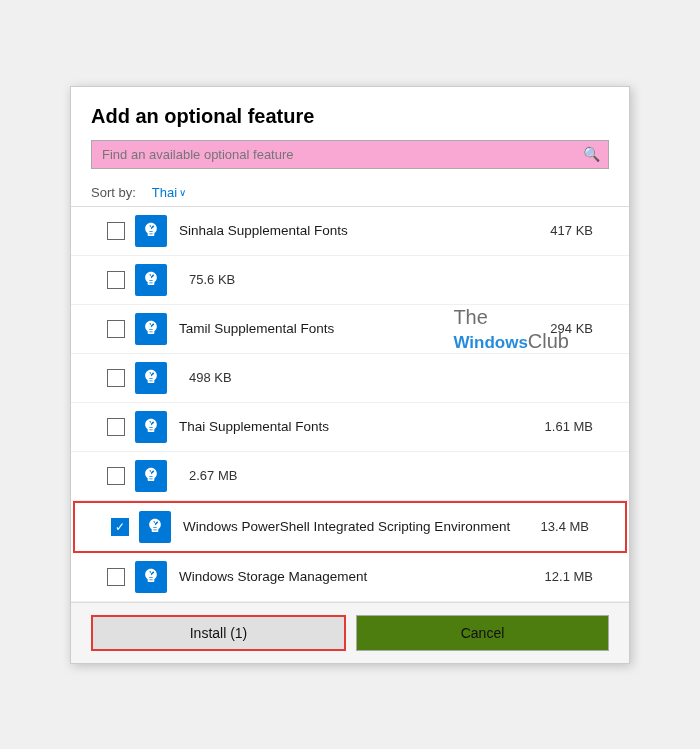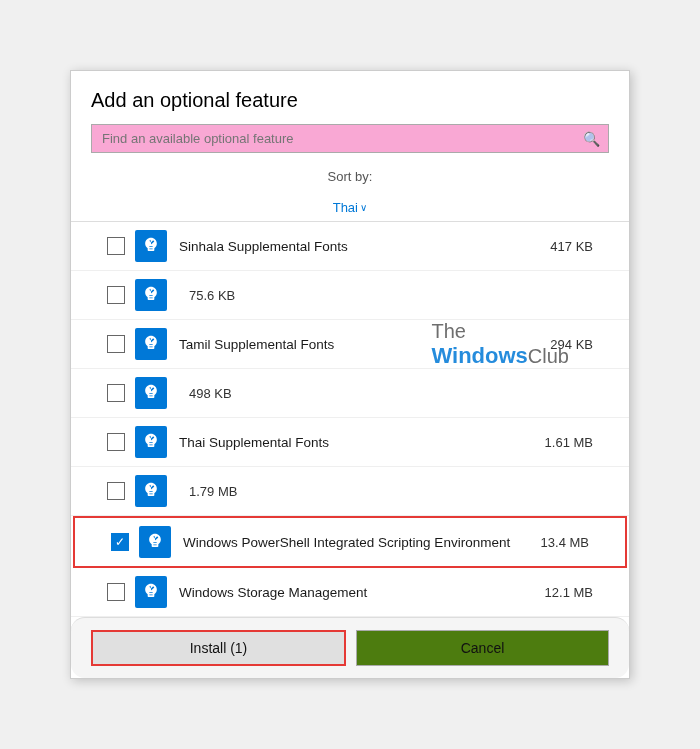--- a/index.html
+++ b/index.html
@@ -14,21 +14,21 @@
     .dialog {
       background: #ffffff;
       width: 560px;
       border: 1px solid #ccc;
       box-shadow: 2px 2px 10px rgba(0,0,0,0.2);
       display: flex;
       flex-direction: column;
     }
     .dialog-title {
       font-size: 20px;
-      font-weight: 400;
+      font-weight: 700;
       color: #000;
       padding: 18px 20px 12px 20px;
     }
     .search-container {
       padding: 0 20px 10px 20px;
     }
     .search-box {
       width: 100%;
       border: 1px solid #aaa;
       padding: 6px 30px 6px 10px;
@@ -51,21 +51,20 @@
       pointer-events: none;
     }
     .sort-bar {
       padding: 6px 20px 6px 20px;
       font-size: 13px;
       color: #333;
       border-bottom: 1px solid #ddd;
       display: flex;
       align-items: center;
       gap: 16px;
-      flex-direction: column;
     }
     .sort-label {
       color: #555;
     }
     .sort-value {
       color: #0078d7;
       cursor: pointer;
       display: flex;
       align-items: center;
       gap: 2px;
@@ -134,21 +133,20 @@
       color: #333;
       margin-left: 10px;
       white-space: nowrap;
     }
     .footer {
       padding: 12px 20px;
       display: flex;
       gap: 10px;
       border-top: 1px solid #ddd;
       background: #f5f5f5;
-      border-radius: 14px;
     }
     .btn-install {
       flex: 1;
       padding: 8px 16px;
       font-size: 14px;
       background: #e0e0e0;
       border: 2px solid #e53935;
       cursor: pointer;
       color: #111;
       font-family: inherit;
@@ -172,21 +170,21 @@
       opacity: 0.85;
     }
     .watermark-text {
       font-size: 20px;
       font-weight: 300;
       color: #555;
       line-height: 1.2;
     }
     .watermark-blue {
       color: #0078d7;
-      font-size: 22px;
+      font-size: 17px;
       font-weight: 600;
     }
   </style>
 </head>
 <body>
 
 <div class="dialog">
   <div class="dialog-title">Add an optional feature</div>
 
   <div class="search-container">
@@ -257,21 +255,21 @@
         <span class="feature-name">Thai Supplemental Fonts</span>
         <span class="feature-size">1.61 MB</span>
       </div>
       <div class="feature-item">
         <div class="checkbox-wrapper"></div>
         <div class="feature-icon">
           <svg viewBox="0 0 24 24" fill="white" xmlns="http://www.w3.org/2000/svg">
       <path d="M12 2C8.13 2 5 5.13 5 9c0 2.38 1.19 4.47 3 5.74V17c0 .55.45 1 1 1h6c.55 0 1-.45 1-1v-2.26c1.81-1.27 3-3.36 3-5.74 0-3.87-3.13-7-7-7zm2 14H10v-1h4v1zm0-3H10v-1h4v1zm-2-5.18l-2-2 1.41-1.41L12 7.82l2.59-2.59L16 6.59 12 10.18z"></path>
     </svg>
         </div>
-        <span class="feature-size">1.79 MB</span>
+        <span class="feature-size">2.67 MB</span>
       </div>
       <div class="feature-item highlighted">
         <div class="checkbox-wrapper checked">
           <span class="checkmark">✓</span>
         </div>
         <div class="feature-icon">
           <svg viewBox="0 0 24 24" fill="white" xmlns="http://www.w3.org/2000/svg">
       <path d="M12 2C8.13 2 5 5.13 5 9c0 2.38 1.19 4.47 3 5.74V17c0 .55.45 1 1 1h6c.55 0 1-.45 1-1v-2.26c1.81-1.27 3-3.36 3-5.74 0-3.87-3.13-7-7-7zm2 14H10v-1h4v1zm0-3H10v-1h4v1zm-2-5.18l-2-2 1.41-1.41L12 7.82l2.59-2.59L16 6.59 12 10.18z"></path>
     </svg>
         </div>

